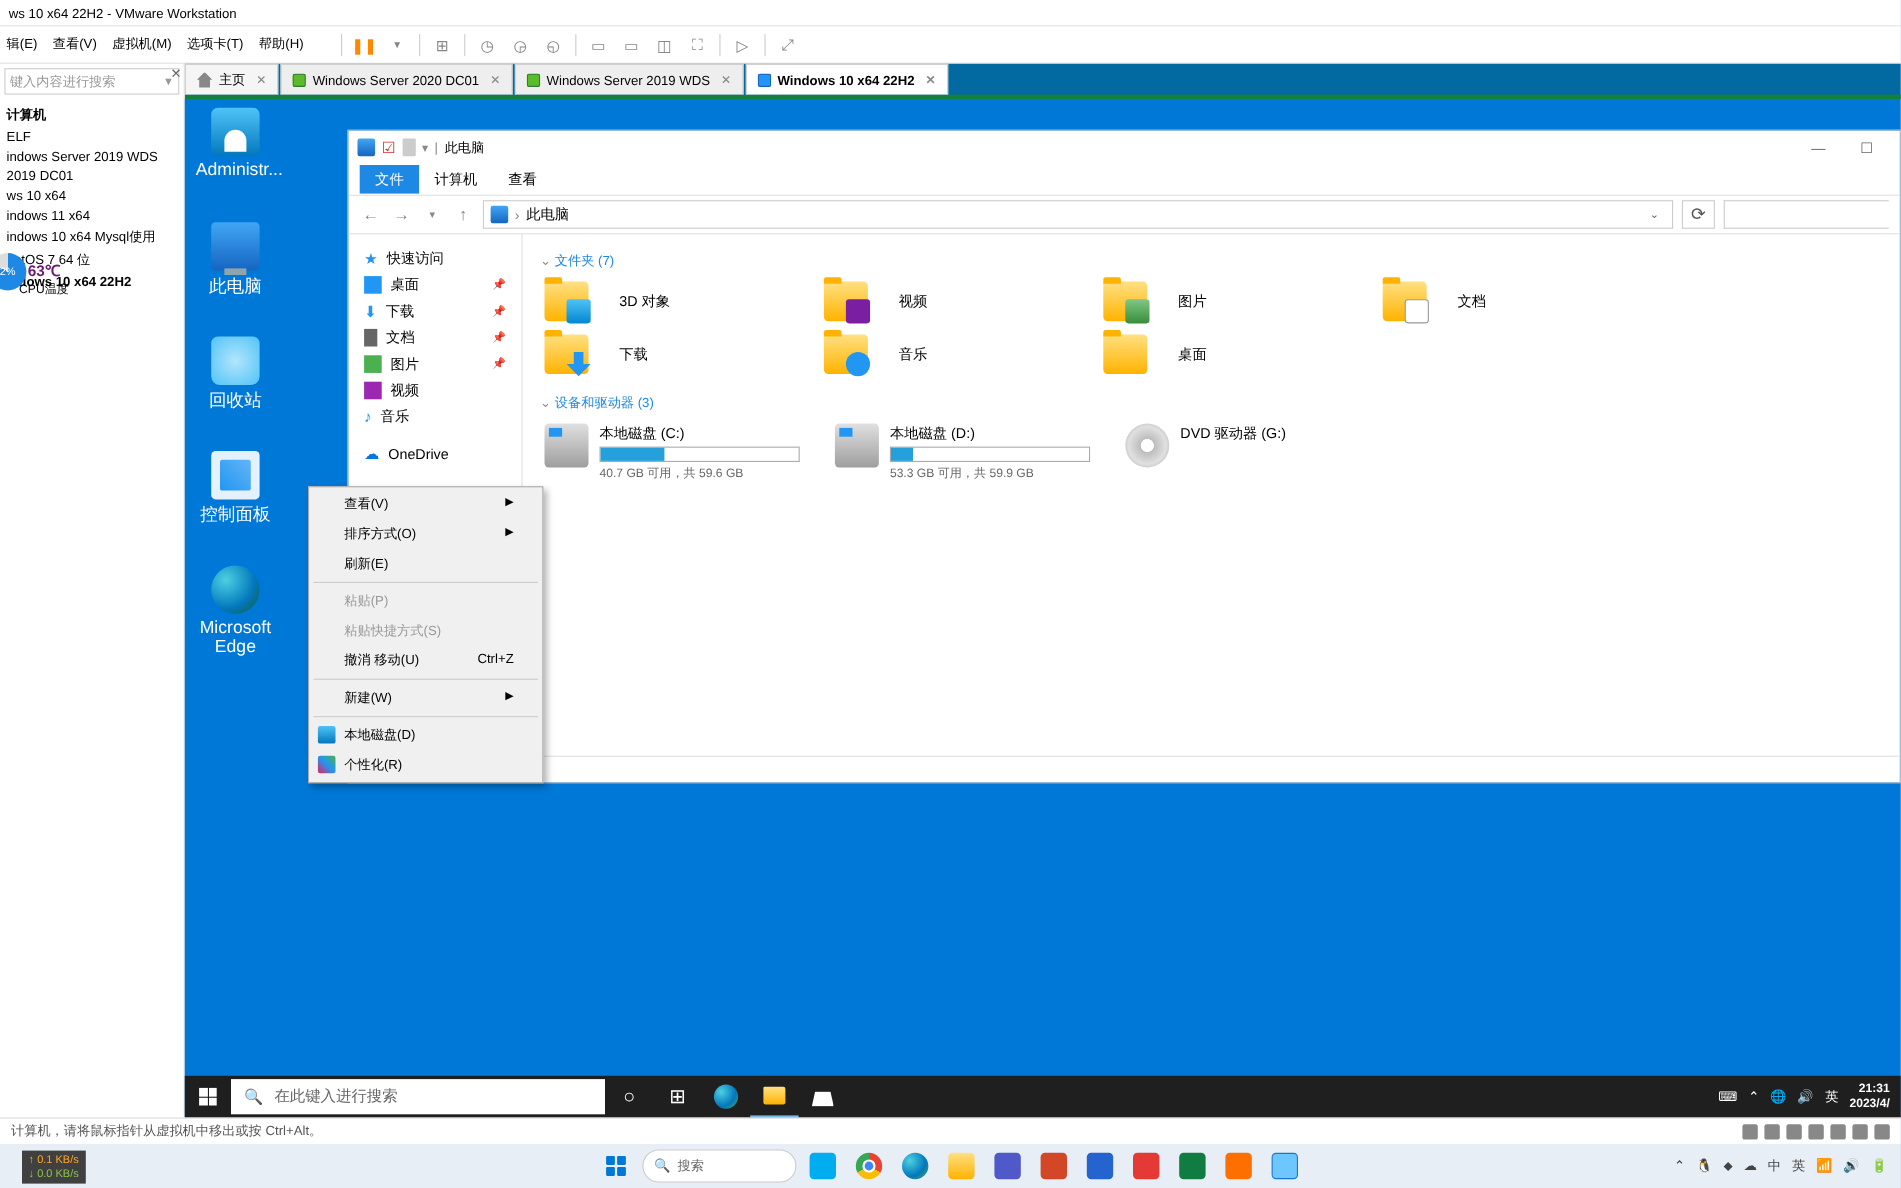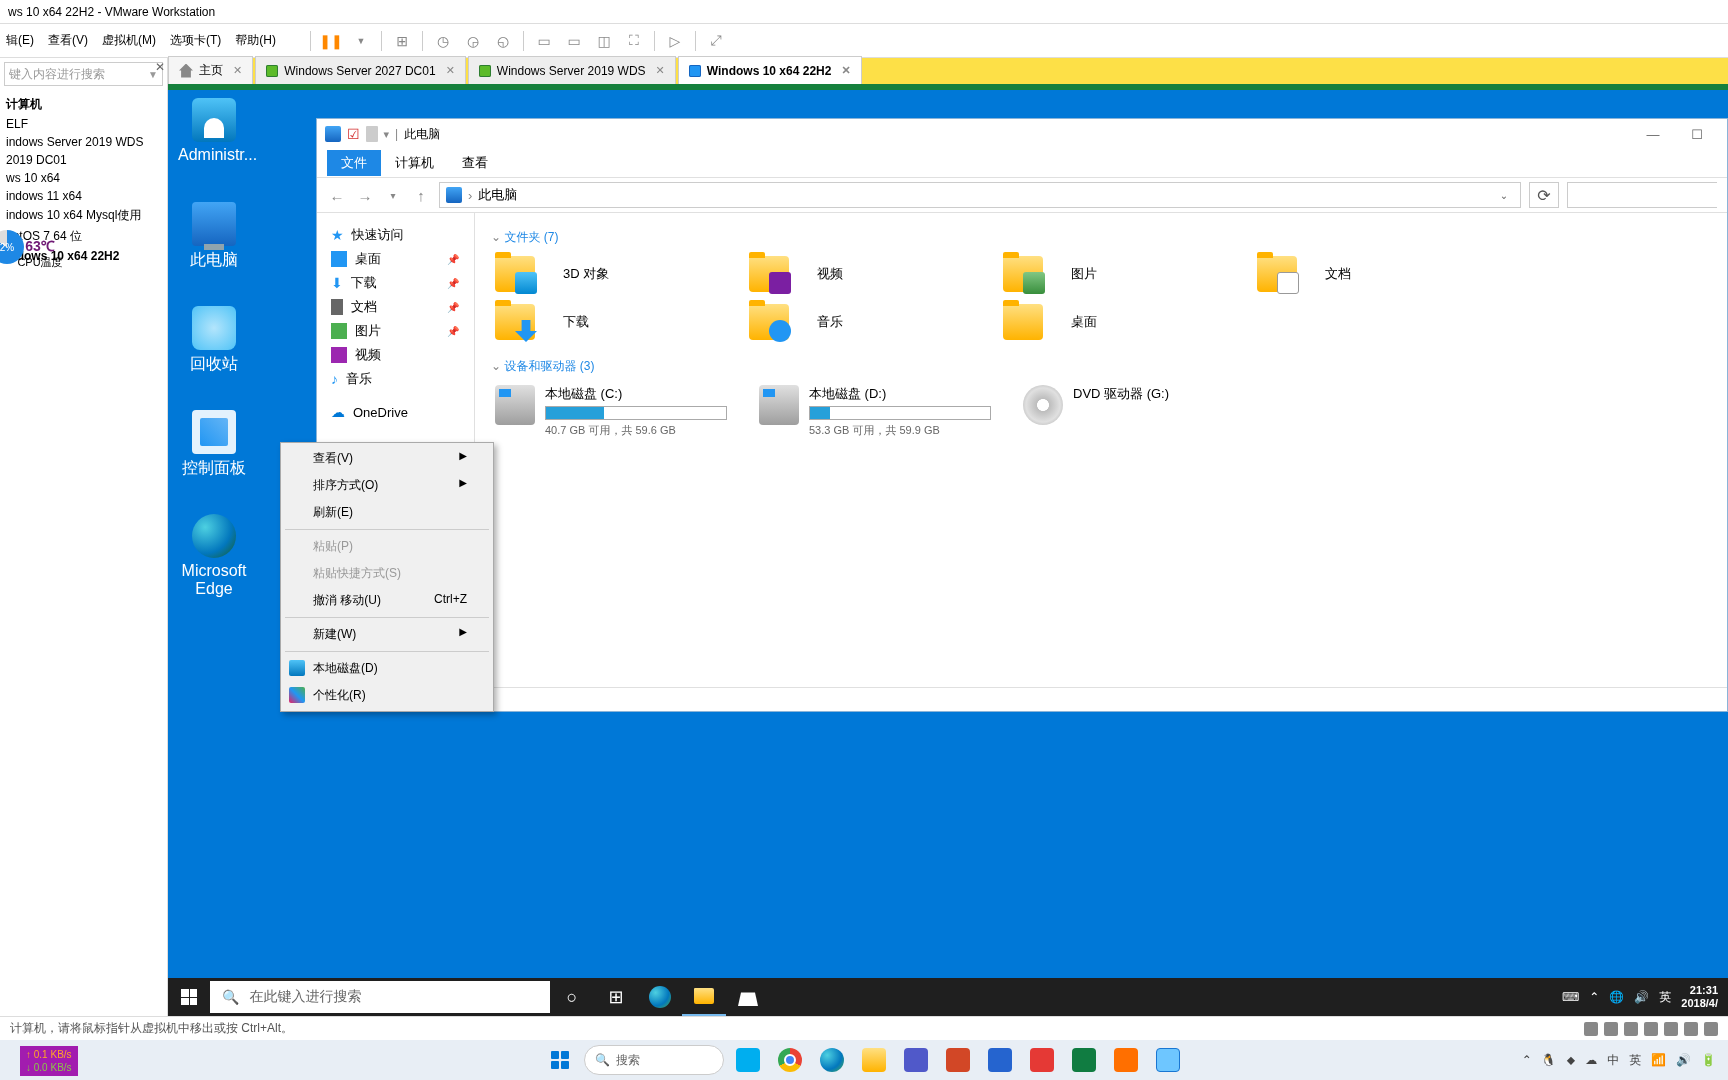--- a/index.html
+++ b/index.html
@@ -26,21 +26,21 @@
 .vmw-search { margin: 4px; height: 24px; border: 1px solid #ccc; display: flex; align-items: center; padding: 0 4px; font-size: 12px; color: #999; }
 .vmw-search-dd { margin-left: auto; font-size: 10px; }
 .vmw-tree { padding: 4px 2px; font-size: 12px; }
 .vmw-tree-item { padding: 2px 4px; cursor: pointer; white-space: nowrap; overflow: hidden; }
 .vmw-tree-item.bold { font-weight: bold; }
 .cpu-widget { position: absolute; top: 178px; left: 0px; width: 80px; text-align: center; font-size: 11px; }
 .cpu-temp { color: #701a75; font-size: 14px; font-weight: bold; }
 .cpu-circ { position: absolute; left: -10px; top: -6px; width: 34px; height: 34px; border-radius: 50%; background: conic-gradient(#1e88e5 0 300deg, #ddd 300deg 360deg); display:flex;align-items:center;justify-content:center;color:#fff;font-size:10px;}
 
 
-.vmw-tabs { height: 32px; background: #fde047; display: flex; align-items: flex-end; border-bottom: 6px solid #15803d; margin-left:168px; position:absolute; top:58px; right:0; left:0;}
+.vmw-tabs { height: 32px; background: #0369a1; display: flex; align-items: flex-end; border-bottom: 4px solid #15803d; margin-left:168px; position:absolute; top:58px; right:0; left:0;}
 .vmw-tab { height: 28px; padding: 0 10px; display: flex; align-items: center; gap: 6px; font-size: 12px; border: 1px solid #ccc; border-bottom: none; background: #eee; margin-right: 2px; cursor: pointer; }
 .vmw-tab.home { background: #f5f5f5; }
 .vmw-tab.active { background: #fff; font-weight: bold; }
 .vmw-tab-close { font-size: 11px; color: #888; margin-left: 4px; }
 .tab-ico { width: 14px; height: 14px; }
 .tab-ico.home-i { background:#888; clip-path: polygon(50% 0, 100% 50%, 85% 50%, 85% 100%, 15% 100%, 15% 50%, 0 50%);}
 .tab-ico.vm-i { background:#5cbb2a; border-radius:2px; width:12px;height:12px; box-shadow: 0 0 0 1px #2e7d32 inset;}
 .tab-ico.vm-i.blue { background:#2196f3; box-shadow: 0 0 0 1px #1565c0 inset;}
 
 
@@ -147,21 +147,21 @@
 .store-ico { width:20px;height:18px;background:#fff;clip-path:polygon(15% 25%,85% 25%,100% 100%,0 100%);position:relative;}
 .store-ico::before{content:"";position:absolute;top:-6px;left:30%;width:40%;height:8px;border:2px solid #fff;border-bottom:none;border-radius:6px 6px 0 0;}
 
 
 .vmw-status { position:absolute; bottom:40px; left:0; right:0; height: 24px; background: #fff; border-top: 1px solid #ddd; display: flex; align-items: center; padding: 0 10px; font-size: 12px; color: #555; gap:8px;}
 .vmw-status-right { margin-left:auto; display:flex; gap:6px;}
 .dev-ico { width:14px; height:14px; background:#888; border-radius:2px; cursor:pointer;}
 
 
 .host-taskbar { position: absolute; bottom: 0; left: 0; right: 0; height: 40px; background: #e8eef5; display: flex; align-items: center; z-index: 300;}
-.htb-net { position:absolute; left:20px; bottom:4px; background:#a21caf; color:#ffa726; font-size:10px; padding:2px 6px; line-height:1.3;}
+.htb-net { position:absolute; left:20px; bottom:4px; background:#404040; color:#ffa726; font-size:10px; padding:2px 6px; line-height:1.3;}
 .htb-net .dn { color:#8bc34a;}
 .htb-center { position:absolute; left:50%; transform:translateX(-50%); display:flex; align-items:center; gap:6px;}
 .htb-item { width:36px; height:36px; display:flex; align-items:center; justify-content:center; cursor:pointer; border-radius:4px;}
 .htb-search { width:140px; height:30px; background:#fff; border-radius:16px; border:1px solid #ccc; display:flex; align-items:center; padding:0 10px; gap:6px; font-size:12px; color:#666;}
 .htb-tray { margin-left:auto; display:flex; align-items:center; gap:10px; padding:0 12px; font-size:12px; color:#444;}
 .win11-logo { width:18px;height:18px; display:grid; grid-template:1fr 1fr/1fr 1fr; gap:2px;}
 .win11-logo span{background:#0078d7;border-radius:1px;}
 .app-ico { width:24px; height:24px; border-radius:4px;}
 .a-edge{background:radial-gradient(circle at 30% 30%,#4dd0e1,#0277bd 60%,#4caf50);border-radius:50%;}
 .a-folder{background:linear-gradient(#ffe082,#ffb300);}
@@ -212,21 +212,21 @@
 </div>
 
 <div class="vmw-tabs">
   <div class="vmw-tab home">
     <span class="tab-ico home-i"></span>
     <span>主页</span>
     <span class="vmw-tab-close">✕</span>
   </div>
   <div class="vmw-tab">
     <span class="tab-ico vm-i"></span>
-    <span>Windows Server 2027 DC01</span>
+    <span>Windows Server 2020 DC01</span>
     <span class="vmw-tab-close">✕</span>
   </div>
   <div class="vmw-tab">
     <span class="tab-ico vm-i"></span>
     <span>Windows Server 2019 WDS</span>
     <span class="vmw-tab-close">✕</span>
   </div>
   <div class="vmw-tab active">
     <span class="tab-ico vm-i blue"></span>
     <span>Windows 10 x64 22H2</span>
@@ -506,21 +506,21 @@
           <div class="store-ico"></div>
         </div>
       <div class="gtb-tray">
         <span>⌨</span>
         <span>⌃</span>
         <span>🌐</span>
         <span>🔊</span>
         <span>英</span>
         <div class="gtb-time">
           <div>21:31</div>
-          <div>2018/4/</div>
+          <div>2023/4/</div>
         </div>
       </div>
     </div>
   </div>
 </div>
 
 <div class="vmw-status">
   <span>计算机，请将鼠标指针从虚拟机中移出或按 Ctrl+Alt。</span>
   <div class="vmw-status-right">
     <span class="dev-ico"></span>

